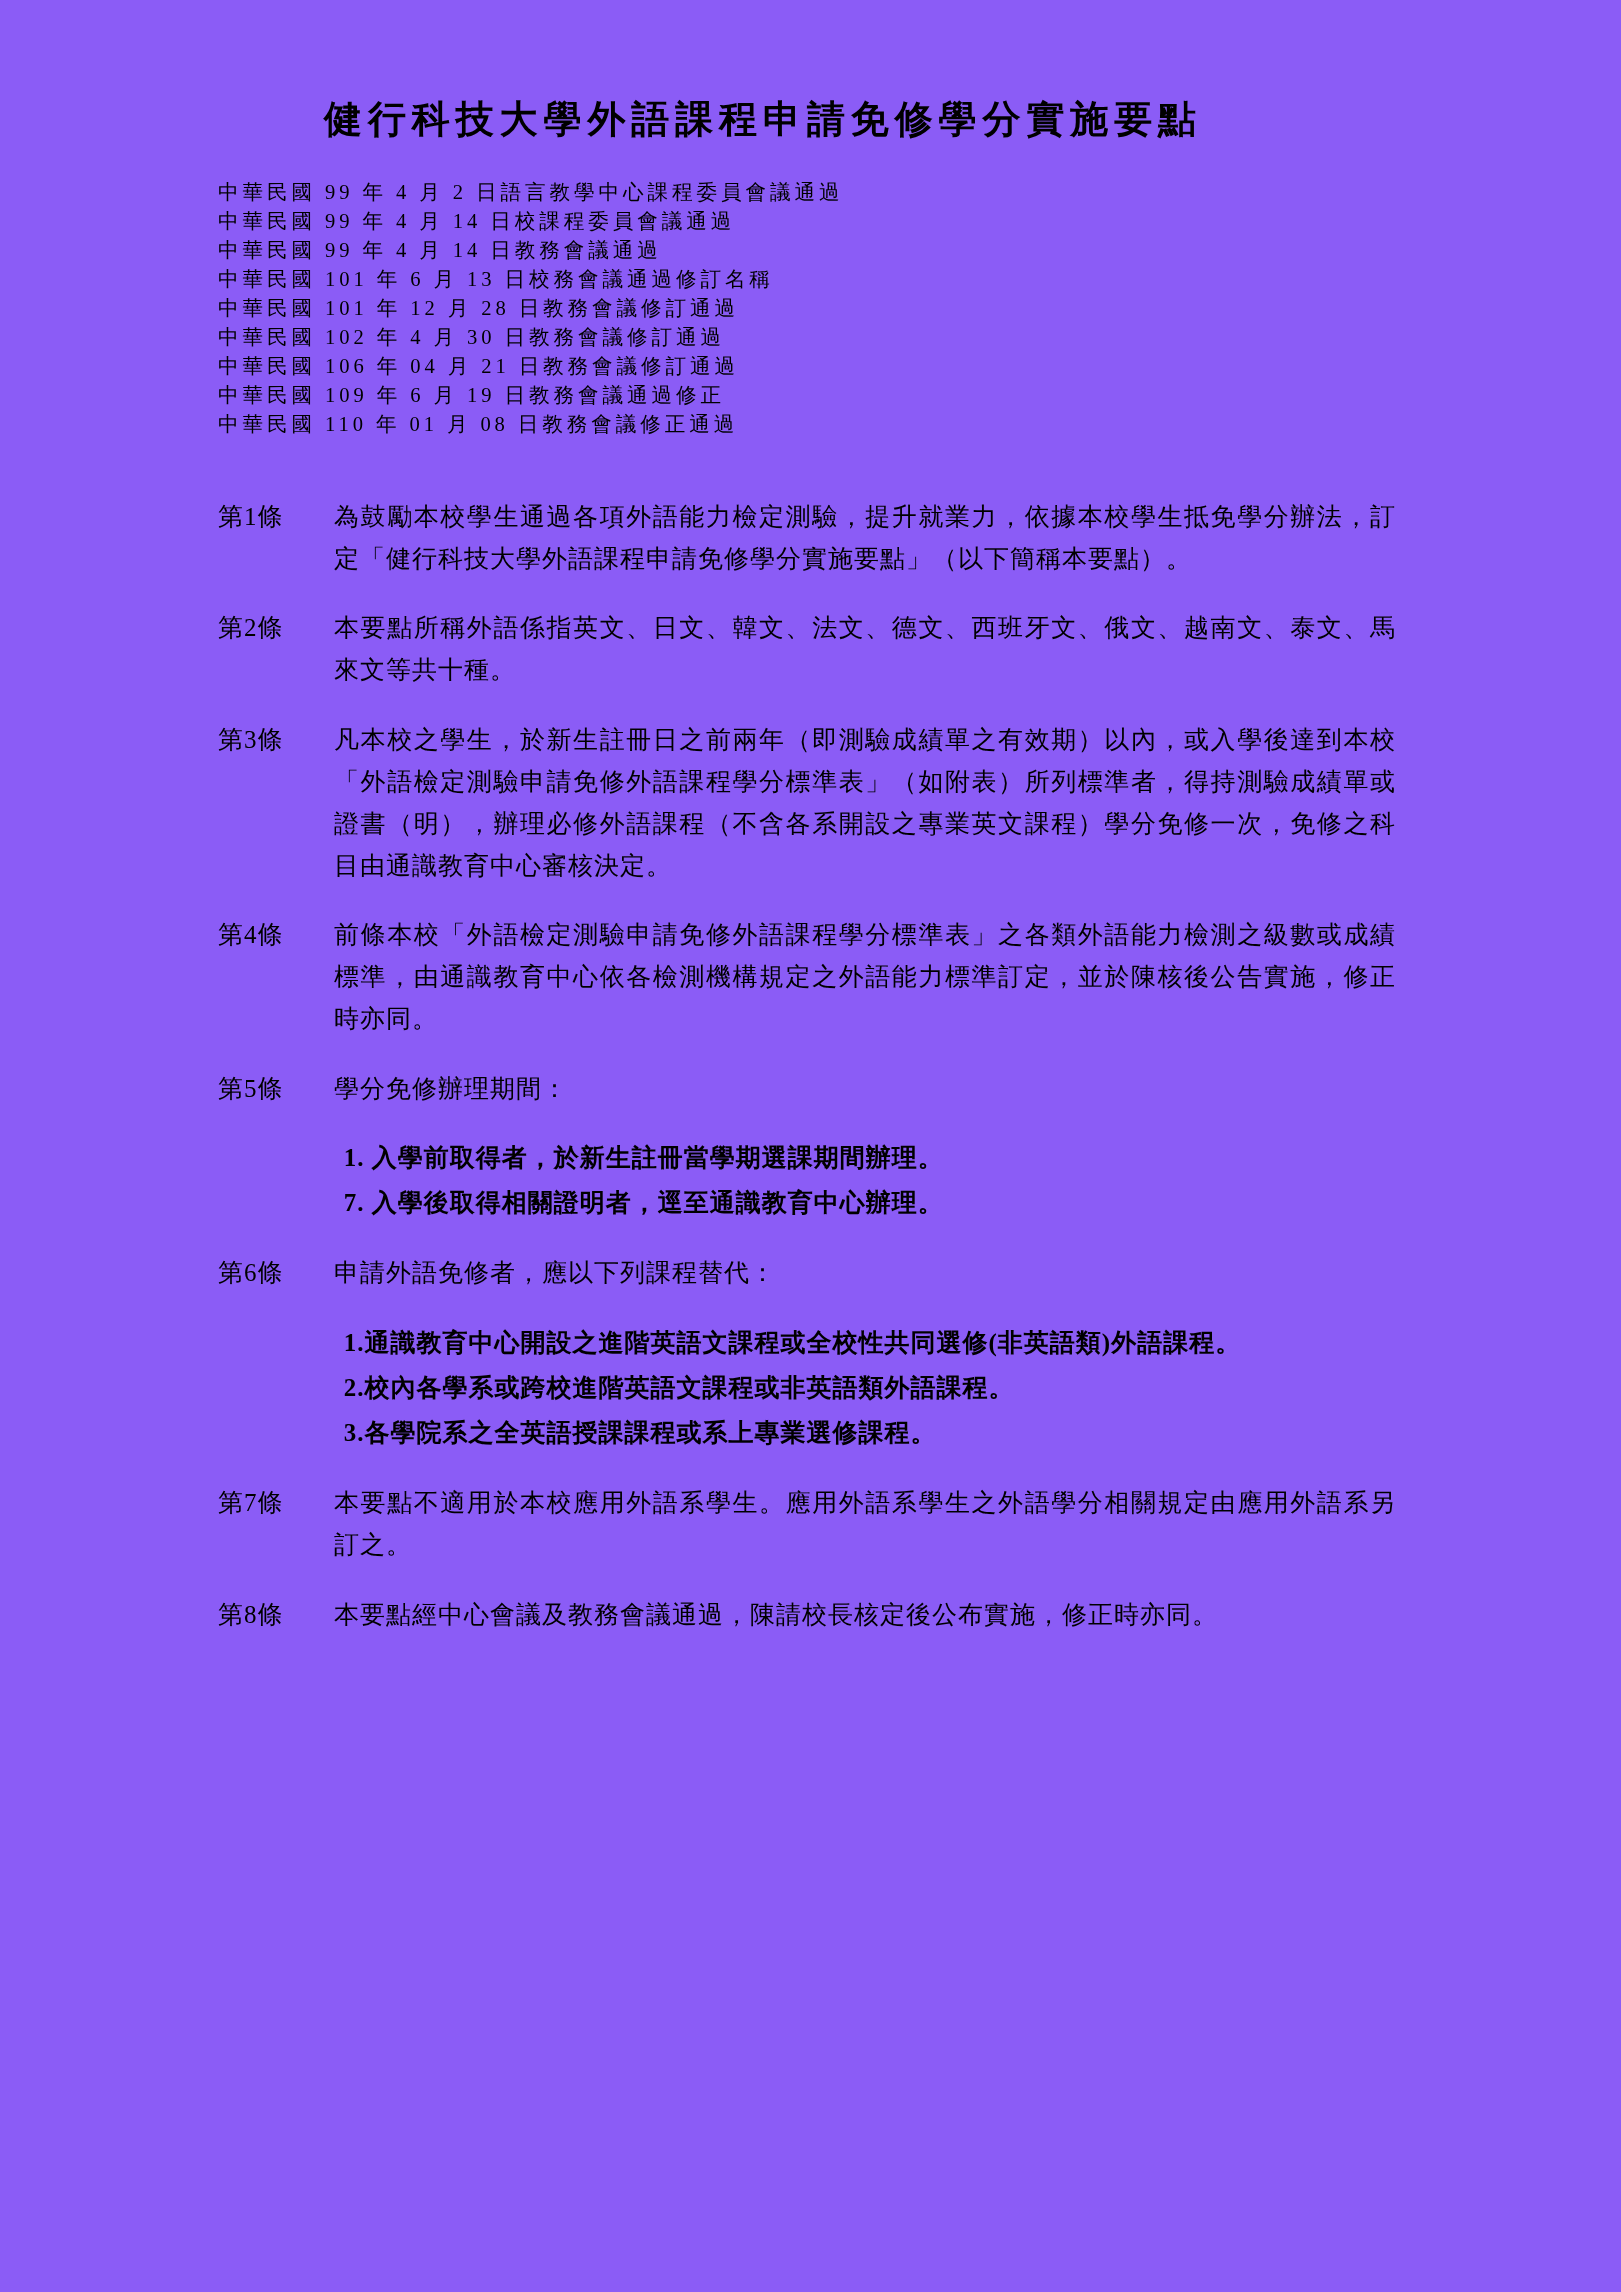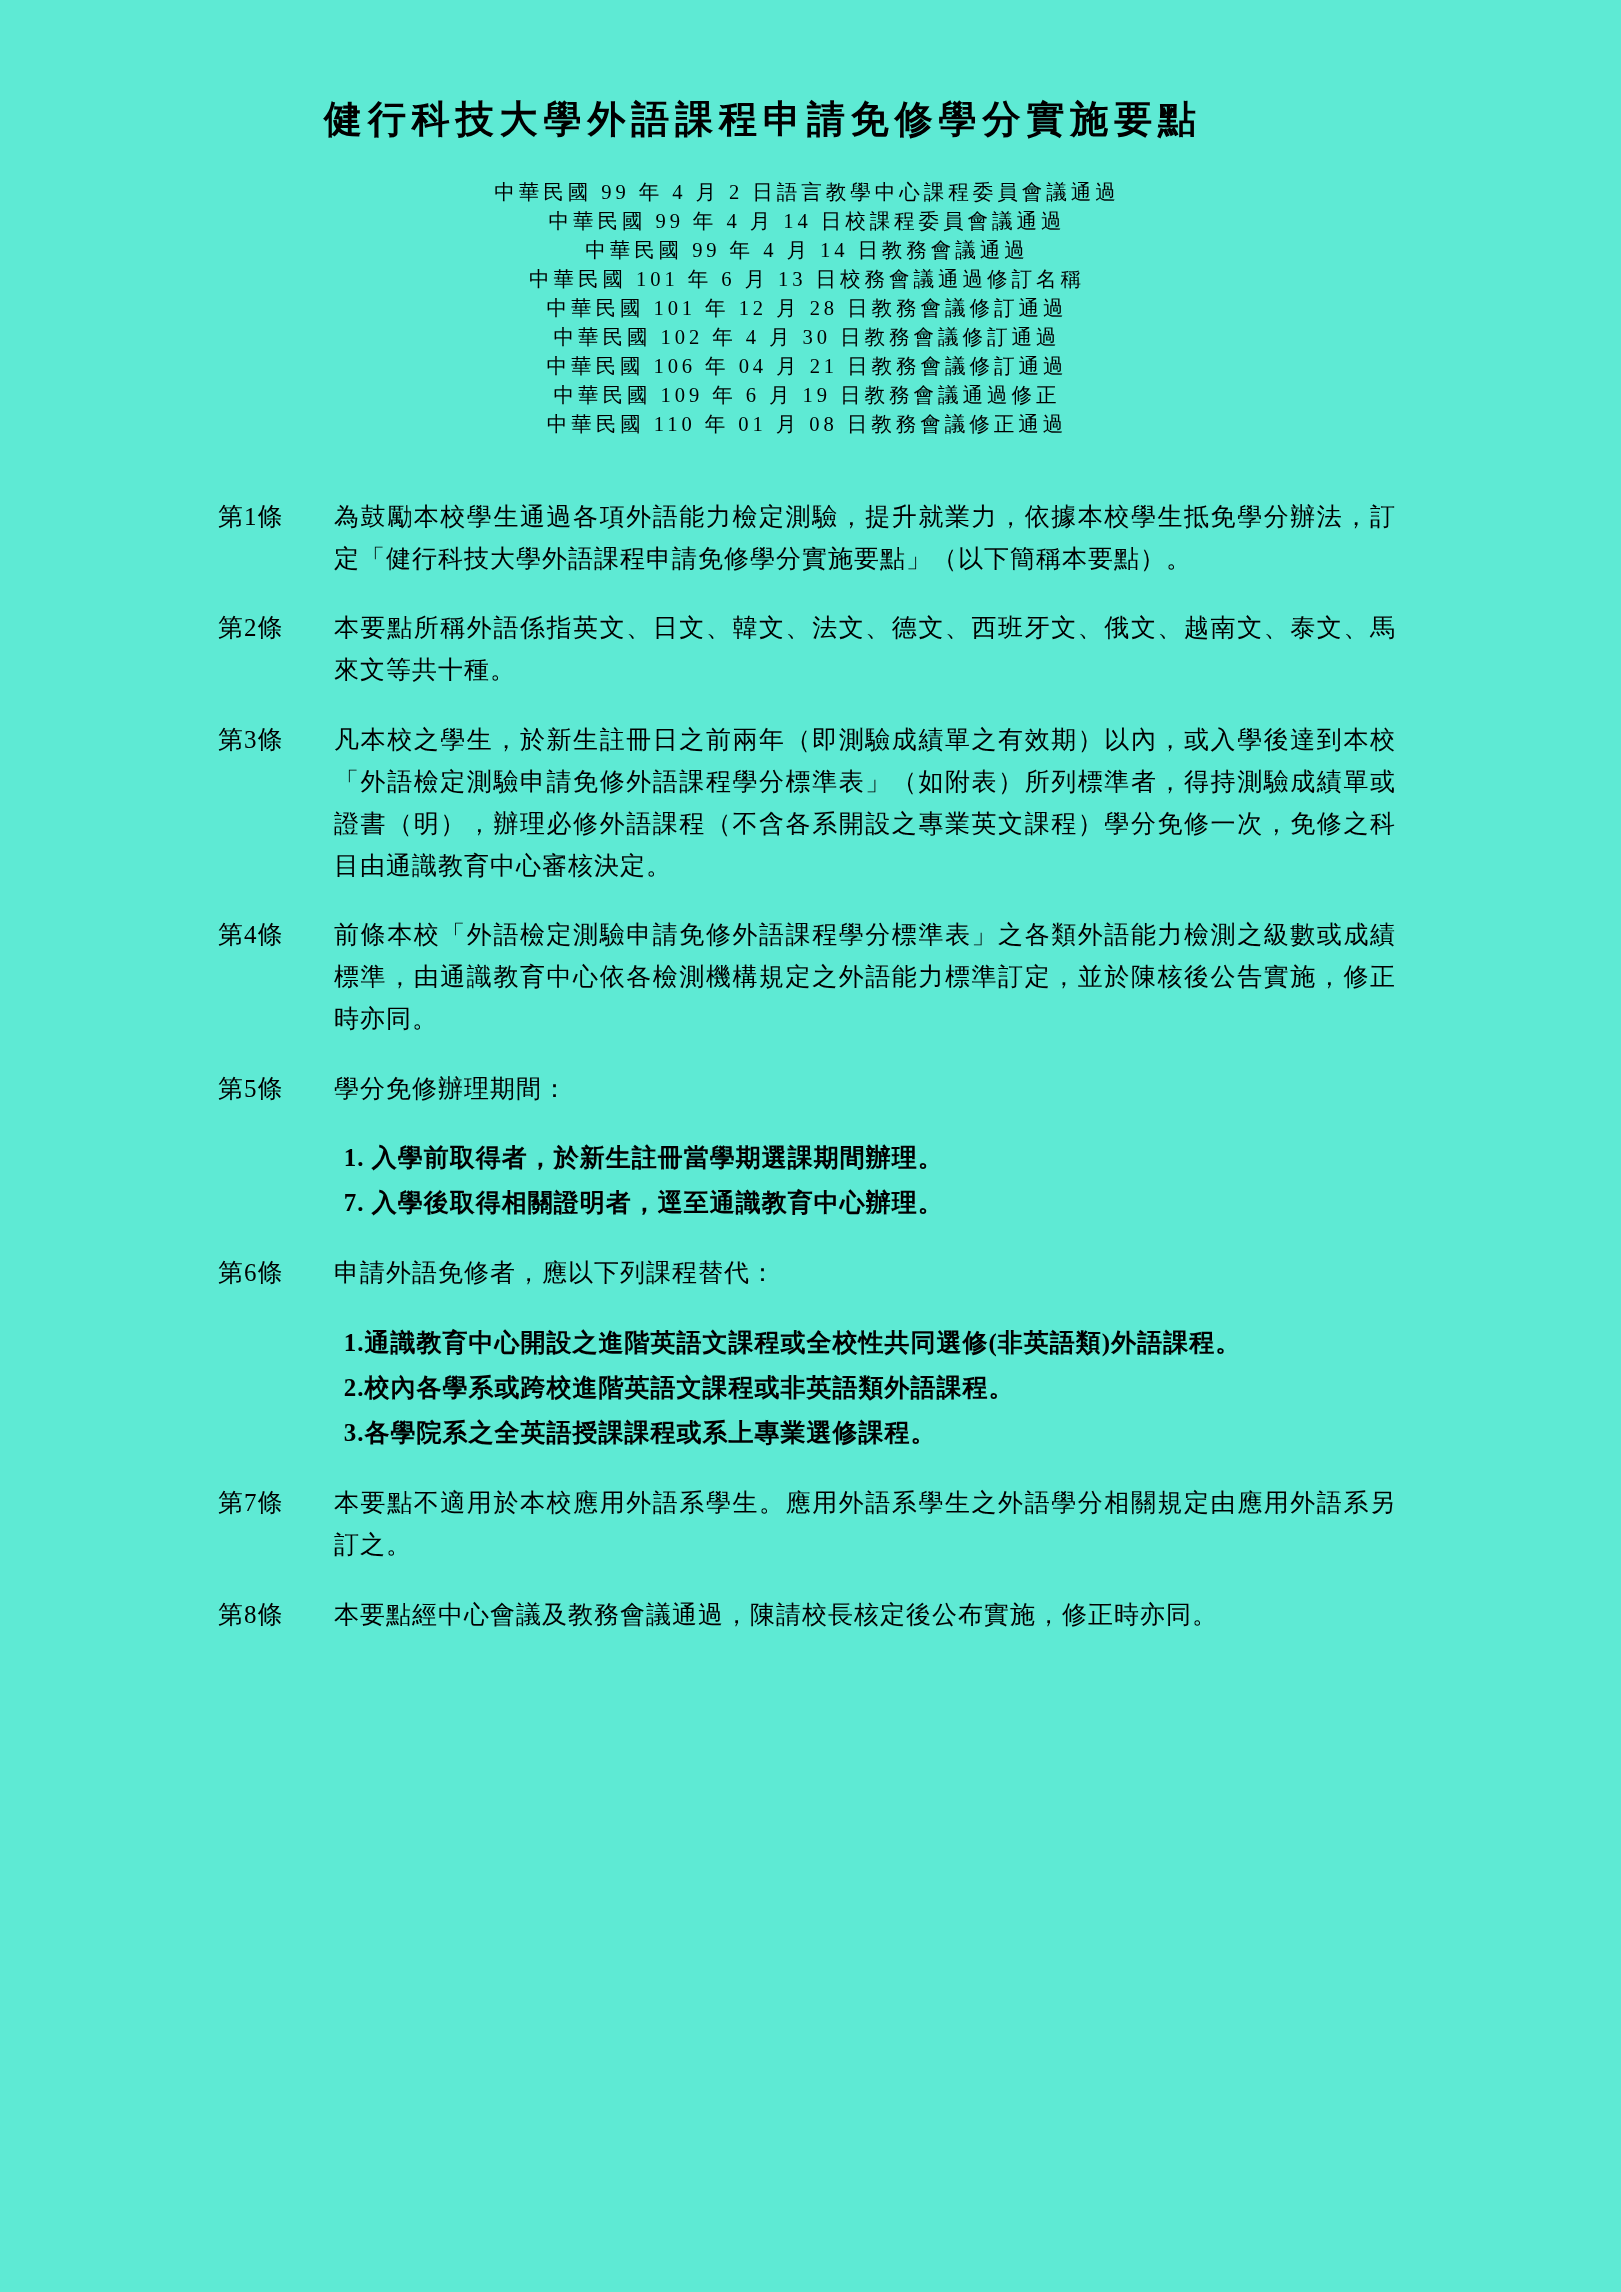--- a/index.html
+++ b/index.html
@@ -7,36 +7,36 @@
     padding: 0;
     background: #ffffff;
   }
   .page {
     position: relative;
     width: 1621px;
     height: 2293px;
     box-sizing: border-box;
     margin: 0 auto;
     padding: 94px 225px 39px 218px;
-    background: #5eead4;
+    background: #8b5cf6;
     color: #000000;
     font-family: "Liberation Serif", "DejaVu Serif", serif;
     overflow: hidden;
   }
   .doc-title {
     margin: 0 0 33px 0;
     padding-right: 88px;      
     font-size: 38px;
     font-weight: bold;
     letter-spacing: 5.9px;
     text-align: center;
     white-space: nowrap;
   }
   .revisions {
-    text-align: center;
+    text-align: left;
     font-size: 20.6px;
     line-height: 29px;
     letter-spacing: 3.9px;
     margin-bottom: 57px;
   }
   .articles {
     font-size: 25px;
     line-height: 42px;
     letter-spacing: 1px;
   }

